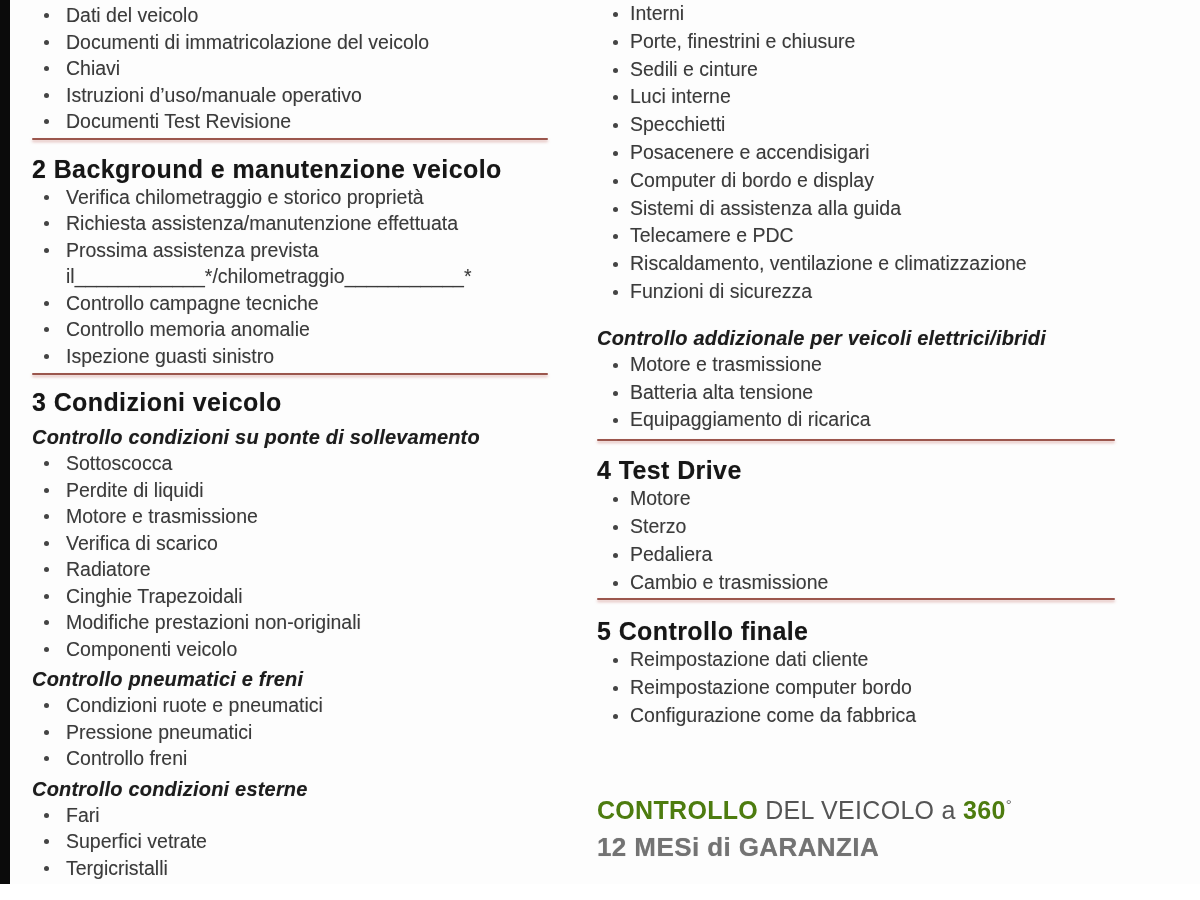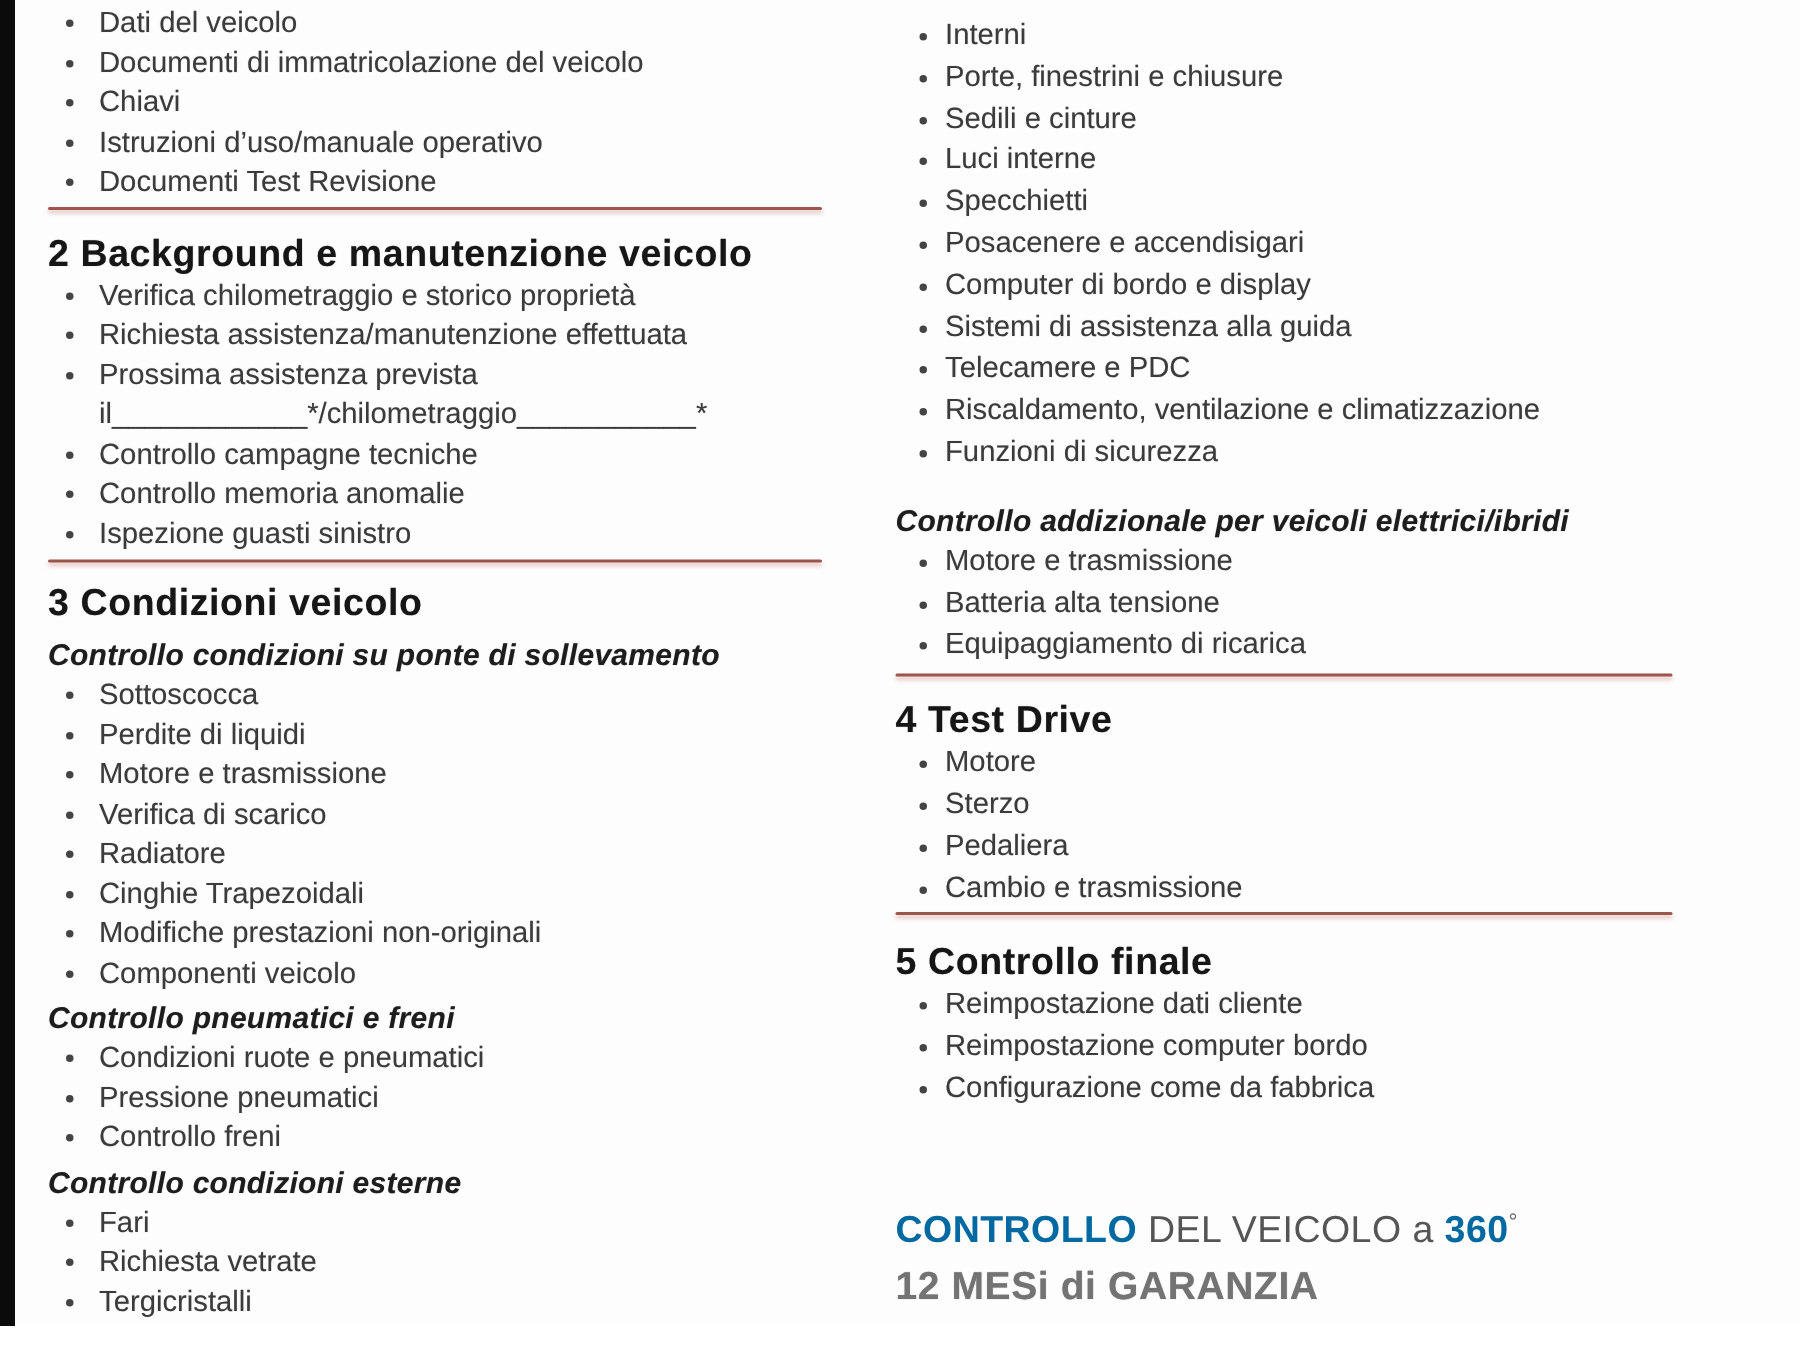--- a/index.html
+++ b/index.html
@@ -11,21 +11,21 @@
   .page{
     position:relative;width:1200px;height:884px;overflow:hidden;
     background:#fdfdfd;
   }
   .edge-bar{
     position:absolute;left:0;top:0;width:10px;height:900px;
     background:#0b0b0b;
   }
   .col{position:absolute;}
   .col-left{left:32px;top:2px;width:530px;}
-  .col-right{left:597px;top:10px;width:540px;}
+  .col-right{left:597px;top:0;width:540px;}
 
   ul.items{list-style:none;margin:0;padding:0;}
   ul.items li{
     position:relative;
     font-size:19.5px;line-height:26.5px;color:#3b3b3b;
     text-shadow:0 0 0.7px rgba(70,70,70,0.35);
   }
   .col-left ul.items li{padding-left:34px;}
   .col-left ul.items li::before{
     content:"";position:absolute;left:12px;top:11px;
@@ -67,21 +67,21 @@
   .mt10{margin-top:10px;}
   .mt6{margin-top:6px;}
   .mt5{margin-top:5px;}
   .mt4{margin-top:4px;}
   .mt13{margin-top:13px;}
 
   .footer-line{
     margin-top:60px;font-size:25px;line-height:30px;
     letter-spacing:0.3px;white-space:nowrap;
   }
-  .footer-line .b{font-weight:bold;color:#0369a1;text-align:right;}
+  .footer-line .b{font-weight:bold;color:#4d7c0f;text-align:right;}
   .footer-line .r{font-weight:normal;color:#555555;}
   .footer-line .deg{
     font-weight:normal;color:#666;
     font-size:15px;vertical-align:super;
   }
   .footer-line2{
     margin-top:7px;font-size:26px;line-height:30px;font-weight:bold;
     color:#737373;letter-spacing:0.4px;
     text-shadow:0 0 0.7px rgba(20,20,20,0.4);
   }
@@ -159,21 +159,21 @@
         <li><span>Pressione pneumatici</span></li>
 
         <li><span>Controllo freni</span></li>
       </ul>
 
     <div class="subheading tight">Controllo condizioni esterne</div>
     <ul class="items mt4">
 
         <li><span>Fari</span></li>
 
-        <li><span>Richiesta vetrate</span></li>
+        <li><span>Superfici vetrate</span></li>
 
         <li><span>Tergicristalli</span></li>
       </ul>
 
   </div>
 
   <div class="col col-right">
 
     <ul class="items">
 

